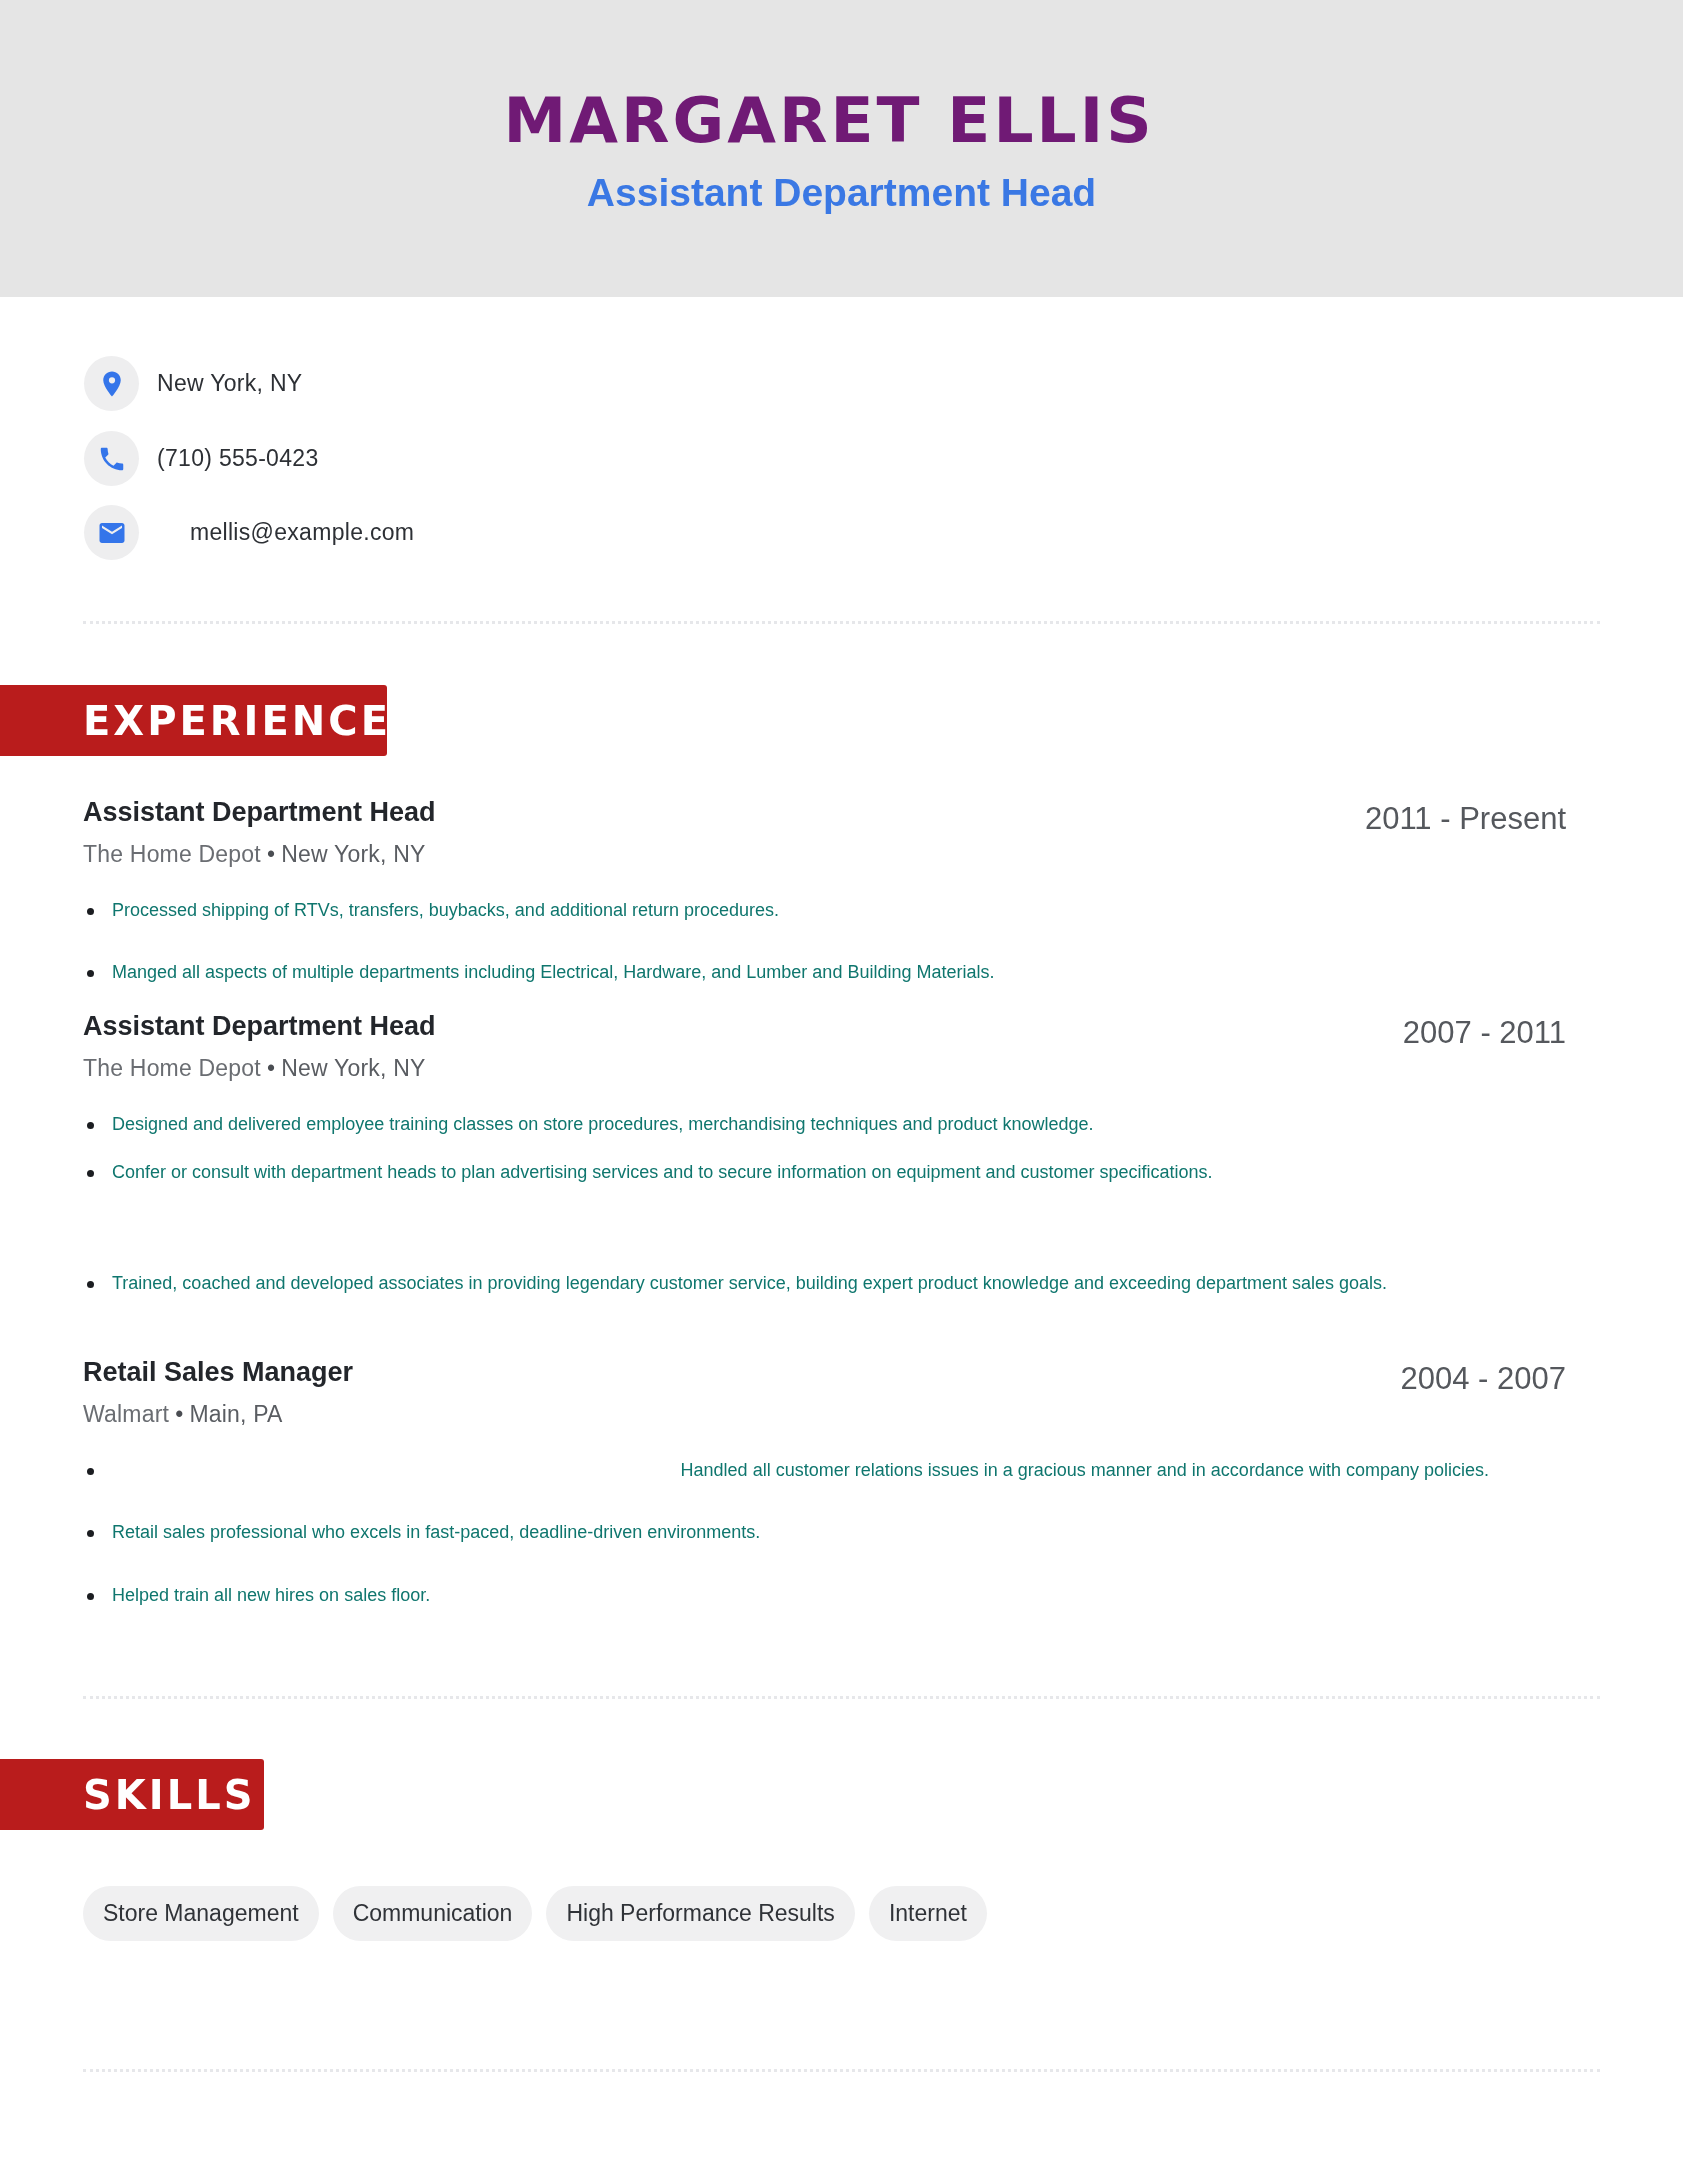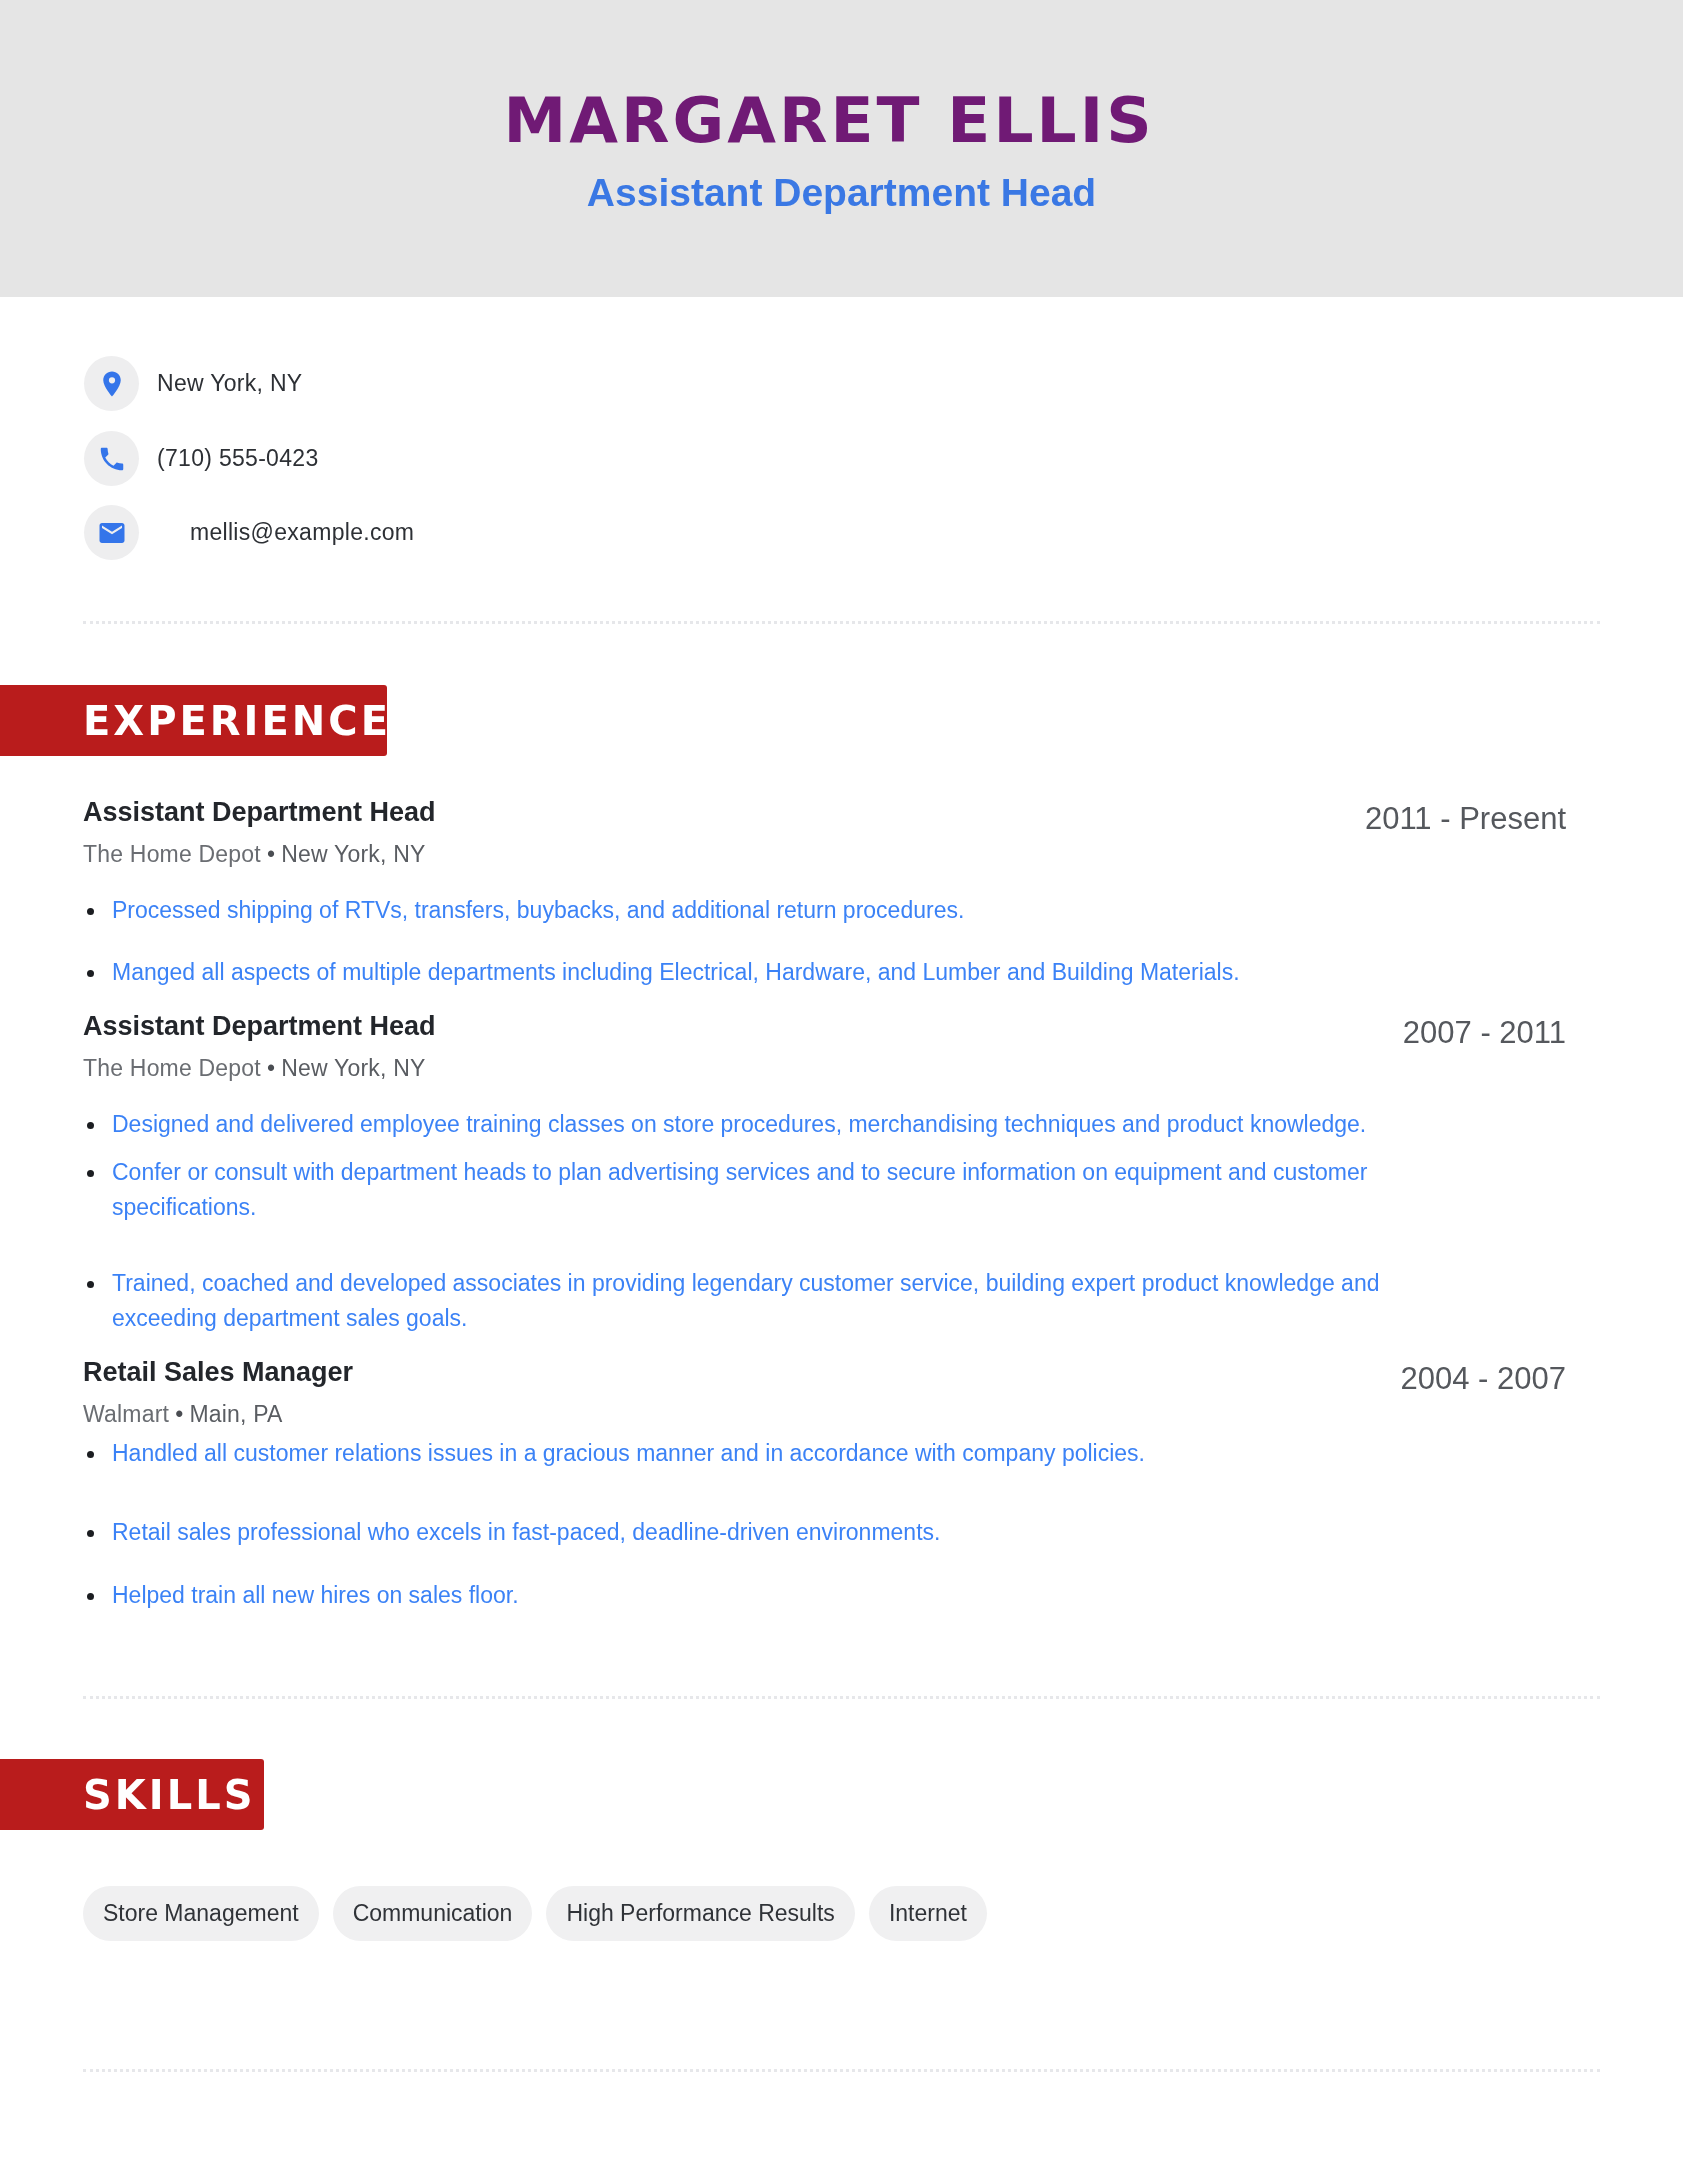--- a/index.html
+++ b/index.html
@@ -39,21 +39,21 @@
     margin-left: 83px; font-size: 40px; font-weight: bold; color: #ffffff; letter-spacing: 3px;
     font-family: "DejaVu Sans", sans-serif;
   }
   .job { position: absolute; left: 83px; width: 1483px; }
   .job-title { position: absolute; left: 0; top: 0; font-size: 27px; font-weight: bold; color: #23262b; }
   .job-dates { position: absolute; right: 0; top: 4px; font-size: 31px; color: #55585d; }
   .job-company { position: absolute; left: 0; top: 44px; font-size: 23px; color: #6a6d72; letter-spacing: 0.2px; }
   .job-company .dot { margin: 0 6px; color: #4a4d52; }
   .job-location { color: #5a5d62; }
   .bullets { position: absolute; left: 0; top: 0; width: 1406px; margin: 0; padding: 0; list-style: none; }
-  .bullet { position: absolute; left: 0; width: 1406px; padding-left: 29px; font-size: 23px; line-height: 35px; color: #3b82f6; box-sizing: border-box; }
+  .bullet { position: absolute; left: 0; width: 1406px; padding-left: 29px; font-size: 18px; line-height: 35px; color: #0f766e; box-sizing: border-box; }
   .bullet::before { content: ""; position: absolute; left: 4px; top: 15px; width: 7px; height: 7px; border-radius: 50%; background: #1b1d21; }
   .chips { position: absolute; left: 83px; top: 1886px; width: 1515px; }
   .chip-row { display: flex; margin-bottom: 12px; }
   .chip {
     height: 55px; border-radius: 28px; background: #f0f0f1; padding: 0 20px; margin-right: 14px;
     display: flex; align-items: center; font-size: 23px; color: #303338; white-space: nowrap;
   }
 </style>
 </head>
 <body>
@@ -113,21 +113,21 @@
     <div class="bullet" style="top:144px;">Confer or consult with department heads to plan advertising services and to secure information on equipment and customer specifications.</div>
     <div class="bullet" style="top:255px;">Trained, coached and developed associates in providing legendary customer service, building expert product knowledge and exceeding department sales goals.</div>
   </div>
 </div>
 
 <div class="job" style="top:1357px;">
   <div class="job-title">Retail Sales Manager</div>
   <div class="job-dates">2004 - 2007</div>
   <div class="job-company"><span>Walmart</span><span class="dot">•</span><span class="job-location">Main, PA</span></div>
   <div class="bullets">
-    <div class="bullet" style="top:79px;">Handled all customer relations issues in a gracious manner and in accordance with company policies.</div>
+    <div class="bullet" style="top:96px;text-align:right;">Handled all customer relations issues in a gracious manner and in accordance with company policies.</div>
     <div class="bullet" style="top:158px;">Retail sales professional who excels in fast-paced, deadline-driven environments.</div>
     <div class="bullet" style="top:221px;">Helped train all new hires on sales floor.</div>
   </div>
 </div>
 
 <div class="divider" style="top:1696px;"></div>
 
 <div class="section-bar" style="top:1759px; width:264px;">
   <span class="section-title">SKILLS</span>
 </div>

